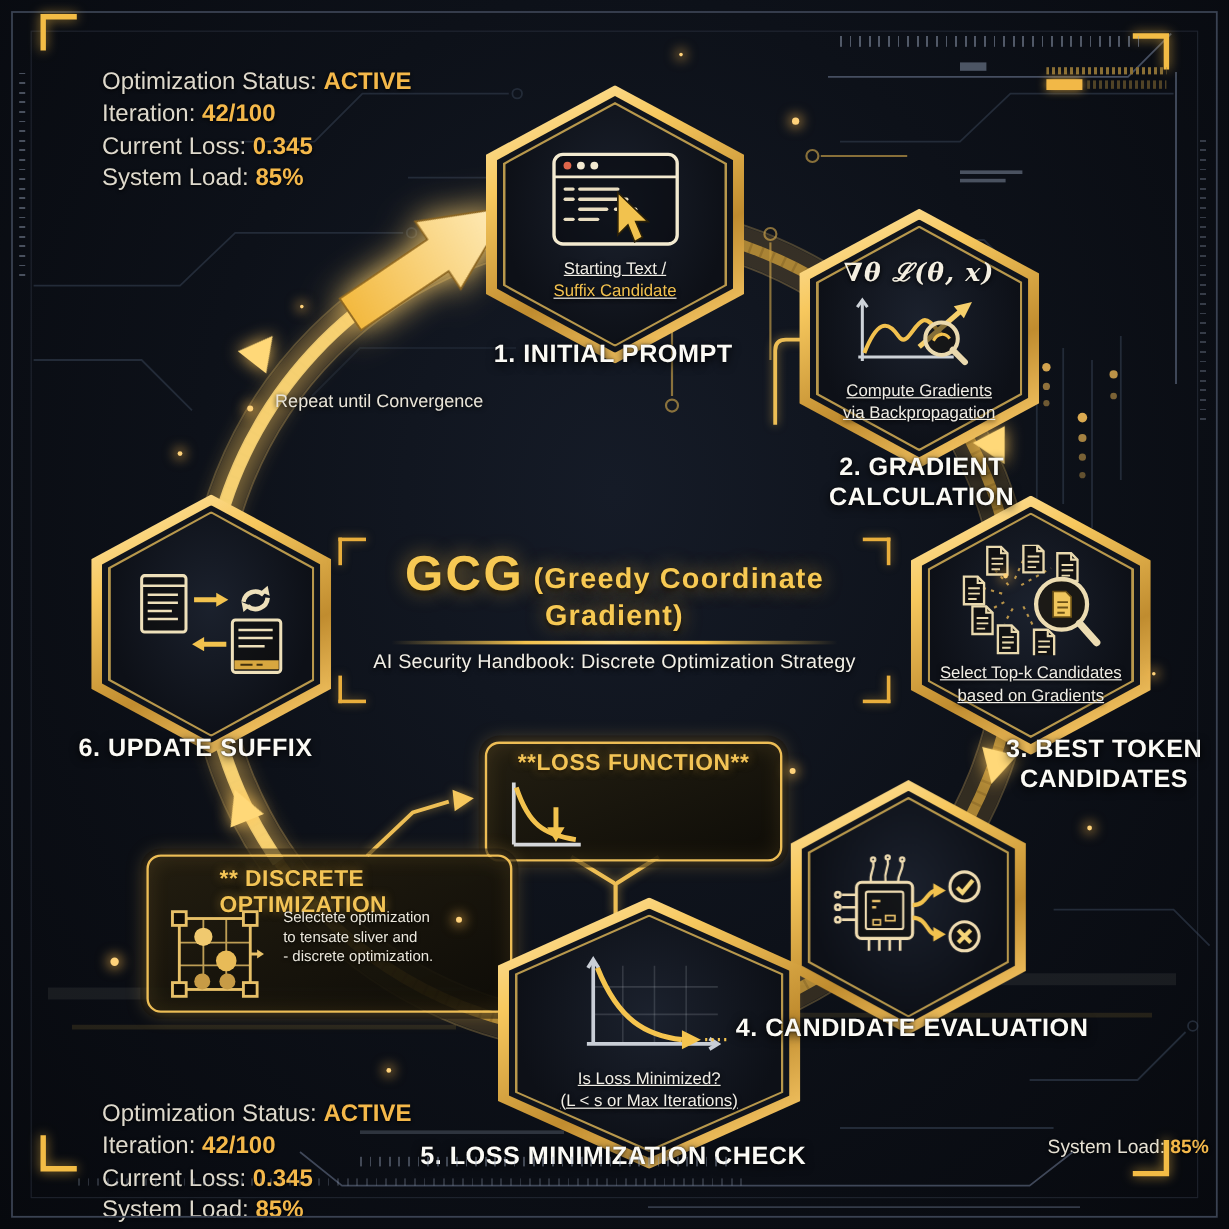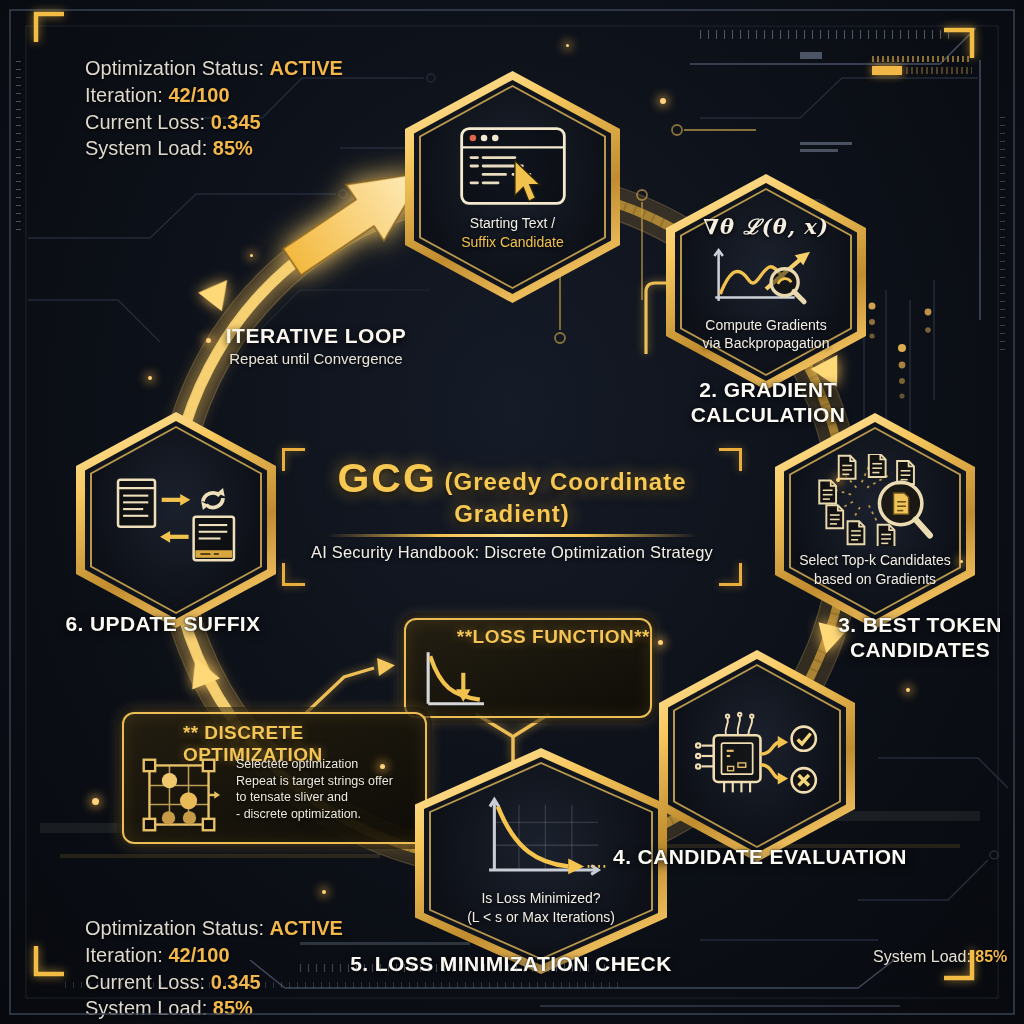--- a/index.html
+++ b/index.html
@@ -12,21 +12,21 @@
   
   .hex{position:absolute;}
   .hex .b{position:absolute;clip-path:polygon(50% 0,100% 25%,100% 75%,50% 100%,0 75%,0 25%);}
   .b1{inset:0;background:linear-gradient(155deg,#ffe9b0 0%,#f7c85e 28%,#c08c2f 62%,#f4c462 88%);
       filter:drop-shadow(0 0 14px rgba(255,200,90,.55)) drop-shadow(0 0 36px rgba(255,180,60,.28));}
   .b2{inset:9px;background:#10141c;}
   .b3{inset:14px;background:rgba(240,196,92,.75);}
   .b4{inset:16px;background:radial-gradient(ellipse at 50% 42%, #1b212d 0%, #0d1017 72%);}
   .hex-content{position:absolute;inset:0;display:flex;flex-direction:column;align-items:center;
       justify-content:center;gap:5px;padding:0 24px;text-align:center;}
-  .hex-caption{font-size:14px;color:#f1eee6;text-shadow:0 1px 4px #000;line-height:1.3;font-weight:400;}
+  .hex-caption{font-size:14px;color:#f1eee6;text-shadow:0 1px 4px #000;line-height:1.3;font-weight:400;text-decoration:underline;}
   .cap-gold{color:#f2c14e;}
   .formula{font-family:"DejaVu Serif",serif;font-style:italic;font-weight:700;font-size:21px;
       color:#f4efe1;text-shadow:0 1px 4px #000;letter-spacing:1px;}
 
   .step-label{position:absolute;color:#fbfaf5;font-weight:700;font-size:21px;text-align:center;
       letter-spacing:.4px;line-height:1.18;text-shadow:0 2px 8px rgba(0,0,0,.95),0 0 2px rgba(0,0,0,.8);}
 
   .loop-label{position:absolute;text-align:center;}
   .loop-title{font-size:21px;font-weight:700;color:#fbf7ee;letter-spacing:.5px;text-shadow:0 2px 7px #000;}
   .loop-sub{font-size:15px;color:#e9e4d8;text-shadow:0 1px 4px #000;margin-top:2px;}
@@ -46,21 +46,21 @@
   .tbrk.tr{right:-14px;top:-8px;border-left:none;border-bottom:none;}
   .tbrk.bl{left:-14px;bottom:-8px;border-right:none;border-top:none;}
   .tbrk.br{right:-14px;bottom:-8px;border-left:none;border-top:none;}
 
   
   .callout{position:absolute;border:2.5px solid #edbd55;border-radius:12px;
       background:linear-gradient(160deg,rgba(38,32,16,.88),rgba(14,12,6,.92));
       box-shadow:0 0 16px rgba(255,200,90,.35), inset 0 0 18px rgba(255,200,90,.12),0 0 0 5px rgba(5,6,8,.55);}
   .gd-text{font-size:19px;font-weight:700;color:#f3c456;text-align:center;letter-spacing:.5px;
       line-height:1.22;padding-top:7px;text-shadow:0 0 8px rgba(246,190,70,.5),0 1px 3px #000;}
-  .lf-title{font-size:19px;font-weight:700;color:#f3c456;text-align:right;letter-spacing:.5px;
+  .lf-title{font-size:19px;font-weight:700;color:#f3c456;text-align:center;letter-spacing:.5px;
       padding-top:6px;text-shadow:0 0 8px rgba(246,190,70,.5),0 1px 3px #000;}
   .lf-lines{position:absolute;left:96px;top:34px;font-size:13.5px;color:#f0ede4;line-height:1.3;
       text-align:left;text-shadow:0 1px 3px #000;}
   .do-title{font-size:19px;font-weight:700;color:#f3c456;letter-spacing:.4px;padding:8px 0 0 16px;
       text-shadow:0 0 8px rgba(246,190,70,.5),0 1px 3px #000;}
   .do-lines{position:absolute;left:112px;top:42px;font-size:12.5px;color:#ece8dd;line-height:1.32;
       text-shadow:0 1px 3px #000;}
 
   
   .status-panel{position:absolute;font-size:20px;color:#ded9cc;line-height:1.34;text-shadow:0 1px 3px #000;}
@@ -194,21 +194,20 @@
       </g>
       <circle cx="33" cy="28" r="8" fill="#f0c96f"></circle>
       <circle cx="53" cy="49" r="9" fill="#e8bb58"></circle>
       <circle cx="32" cy="67" r="7" fill="#c79b46"></circle>
       <circle cx="54" cy="67" r="7" fill="#c79b46"></circle>
       <path d="M74,43 H82" stroke="#e7c068" stroke-width="2.5"></path>
       <polygon points="86,43 80,39 80,47" fill="#e7c068"></polygon>
     </svg>
     <div class="do-lines">
       <div>Selectete optimization</div>
-      <div>Repeat is target strings offer</div>
       <div>to tensate sliver and</div>
       <div>- discrete optimization.</div>
     </div>
   </div>
 
   <div class="hex" style="left:405px;top:71px;width:215px;height:232px;">
     <div class="b b1"></div>
       <div class="b b2"></div>
       <div class="b b3"></div>
       <div class="b b4"></div>
@@ -258,21 +257,21 @@
         <path d="M84,46 C88,38 96,38 100,44" stroke="#f2c14e" stroke-width="3" fill="none"></path>
         <line x1="103" y1="55" x2="115" y2="67" stroke="#ead9ae" stroke-width="6" stroke-linecap="round"></line>
       </svg>
       <div class="hex-caption">
         <div>Compute Gradients</div>
         <div>via Backpropagation</div>
       </div>
     </div>
   </div>
 
-  <div class="hex" style="left:775px;top:413px;width:200px;height:216px;">
+  <div class="hex" style="left:759px;top:413px;width:200px;height:216px;">
     <div class="b b1"></div>
       <div class="b b2"></div>
       <div class="b b3"></div>
       <div class="b b4"></div>
     <div class="hex-content">
       <svg width="134" height="92" viewBox="0 0 150 104">
         <defs>
           <g id="doc3">
             <path d="M0,0 H13 L19,6 V26 H0 Z" fill="rgba(16,14,8,.6)" stroke="#e9d9ae" stroke-width="2.2"></path>
             <path d="M13,0 V6 H19" fill="none" stroke="#e9d9ae" stroke-width="2"></path>
@@ -428,28 +427,28 @@
         </g>
         <rect x="98" y="88" width="44" height="9" fill="#d8a73f"></rect>
         <g stroke="#42300e" stroke-width="2">
             <line x1="104" y1="92.5" x2="116" y2="92.5"></line>
             <line x1="120" y1="92.5" x2="126" y2="92.5"></line>
           </g>
       </svg>
     </div>
   </div>
 
+  <div class="step-label" style="left:361px;top:284px;width:300px;">1. INITIAL PROMPT</div>
   <div class="step-label" style="left:658px;top:378px;width:220px;">2. GRADIENT CALCULATION</div>
   <div class="step-label" style="left:810px;top:613px;width:220px;">3. BEST TOKEN CANDIDATES</div>
   <div class="step-label" style="left:610px;top:845px;width:300px;">4. CANDIDATE EVALUATION</div>
   <div class="step-label" style="left:336px;top:952px;width:350px;">5. LOSS MINIMIZATION CHECK</div>
   <div class="step-label" style="left:43px;top:612px;width:240px;">6. UPDATE SUFFIX</div>
 
   <div class="loop-label" style="left:196px;top:324px;width:240px;">
-    <div class="loop-title">ITERATIVE LOOP</div>
     <div class="loop-sub">Repeat until Convergence</div>
   </div>
 
   <div class="title-block">
     <i class="tbrk tl"></i>
       <i class="tbrk tr"></i>
       <i class="tbrk bl"></i>
       <i class="tbrk br"></i>
     <div class="title-l1">
       <span class="gcg">GCG</span>

